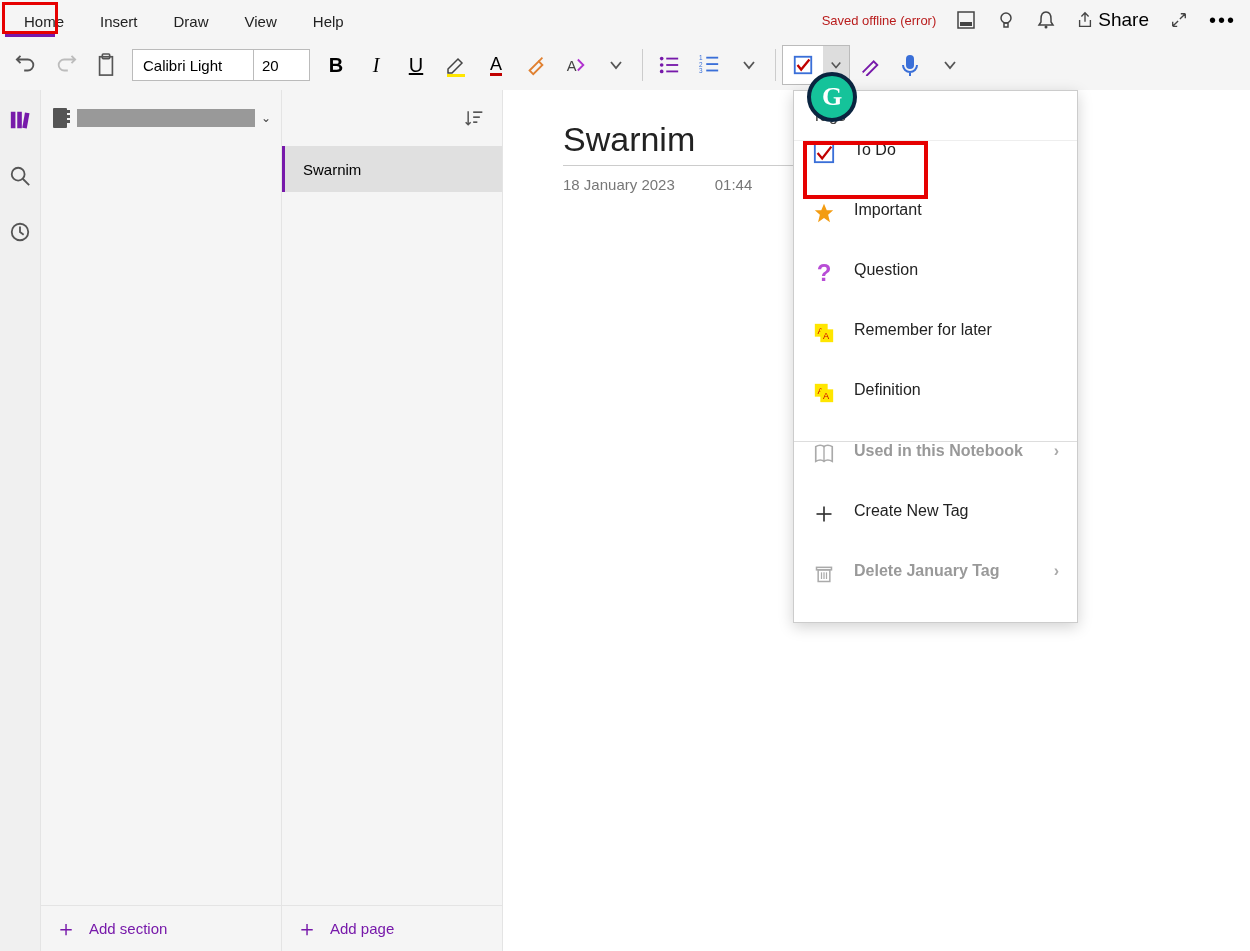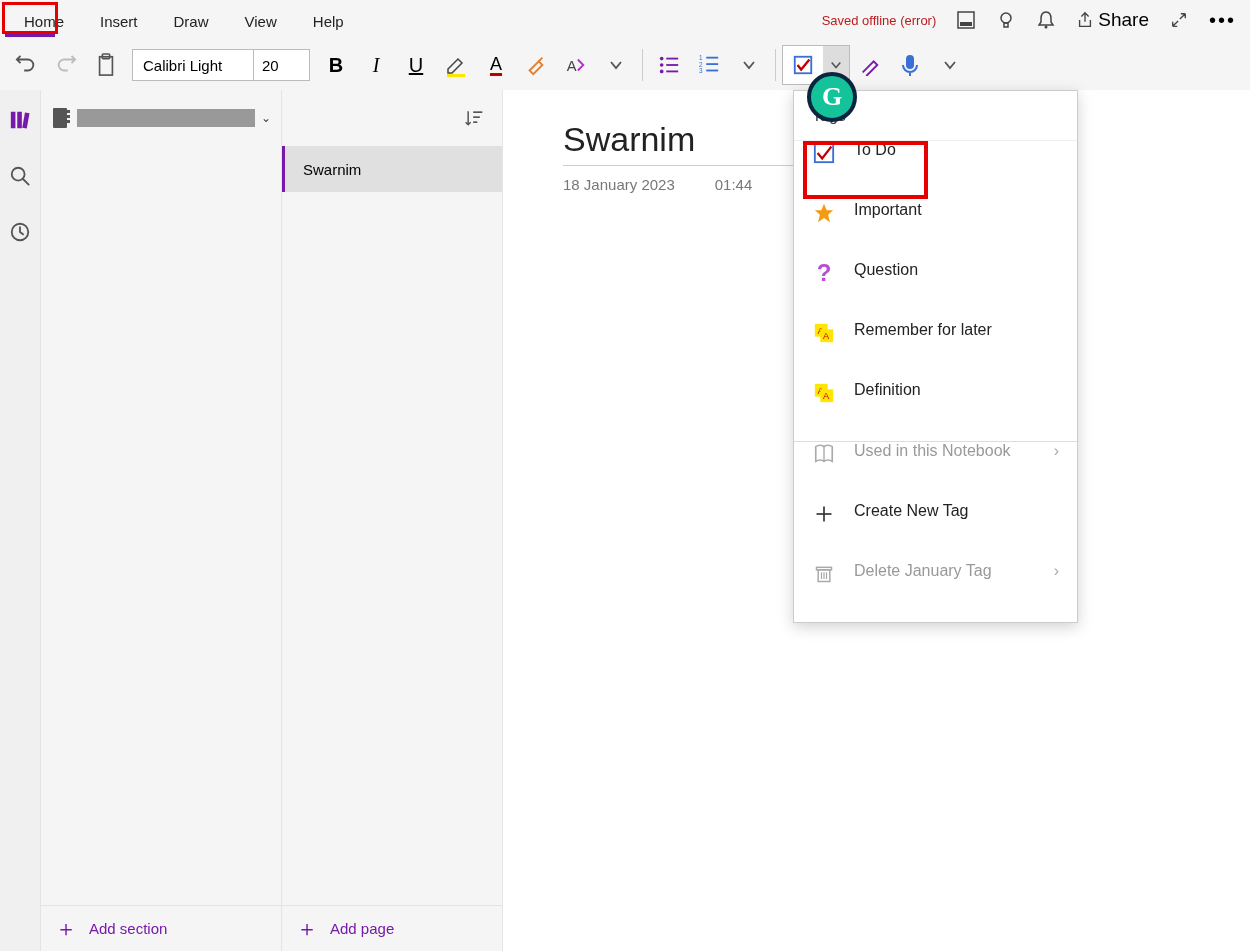--- a/index.html
+++ b/index.html
@@ -49,21 +49,21 @@
   .add-page { margin-top:auto; height:46px; display:flex; align-items:center; gap:12px; padding:0 14px; color:#7719aa; font-size:15px; cursor:pointer; border-top:1px solid #e4e4e4;}
 
   .note-area { flex:1; background:#fff; padding:30px 60px; position:relative;}
   .note-title { font-size:34px; color:#222; border-bottom:1px solid #ccc; padding-bottom:6px; margin-bottom:6px; display:inline-block; min-width:280px;}
   .note-meta { display:flex; gap:40px; font-size:15px; color:#777; margin-top:4px;}
 
   
   .tags-panel { position:absolute; top:90px; left:793px; width:285px; background:#fff; border:1px solid #ccc; box-shadow:0 4px 14px rgba(0,0,0,0.18); }
   .tags-header { height:50px; display:flex; align-items:center; padding:0 18px; font-size:16px; color:#444; border-bottom:1px solid #eee; position:relative;}
   .tag-row { height:60px; display:flex; align-items:flex-start; gap:18px; padding:0 18px; font-size:16px; color:#222; cursor:pointer;}
-  .tag-row.disabled { color:#999; cursor:default;}
+  .tag-row.disabled { color:#999; cursor:default;font-weight:bold;}
   .tag-row .right-caret { margin-left:auto; color:#aaa;}
   .tags-div { border-top:1px solid #ddd; }
   .tag-icon-box { width:24px; height:24px; display:flex; align-items:center; justify-content:center;}
   .todo-highlight { position:absolute; top:141px; left:803px; width:125px; height:58px; border:4px solid #e60000; pointer-events:none; z-index:20;}
 
   
   .gram-badge { position:absolute; top:72px; left:807px; width:50px; height:50px; border-radius:50%; background:#15c39a; border:4px solid #0a2540; display:flex; align-items:center; justify-content:center; z-index:30;}
   .gram-badge span { color:#fff; font-size:26px; font-weight:bold; font-family: Georgia, serif;}
 
   .plus { font-size:22px; font-weight:300; }

